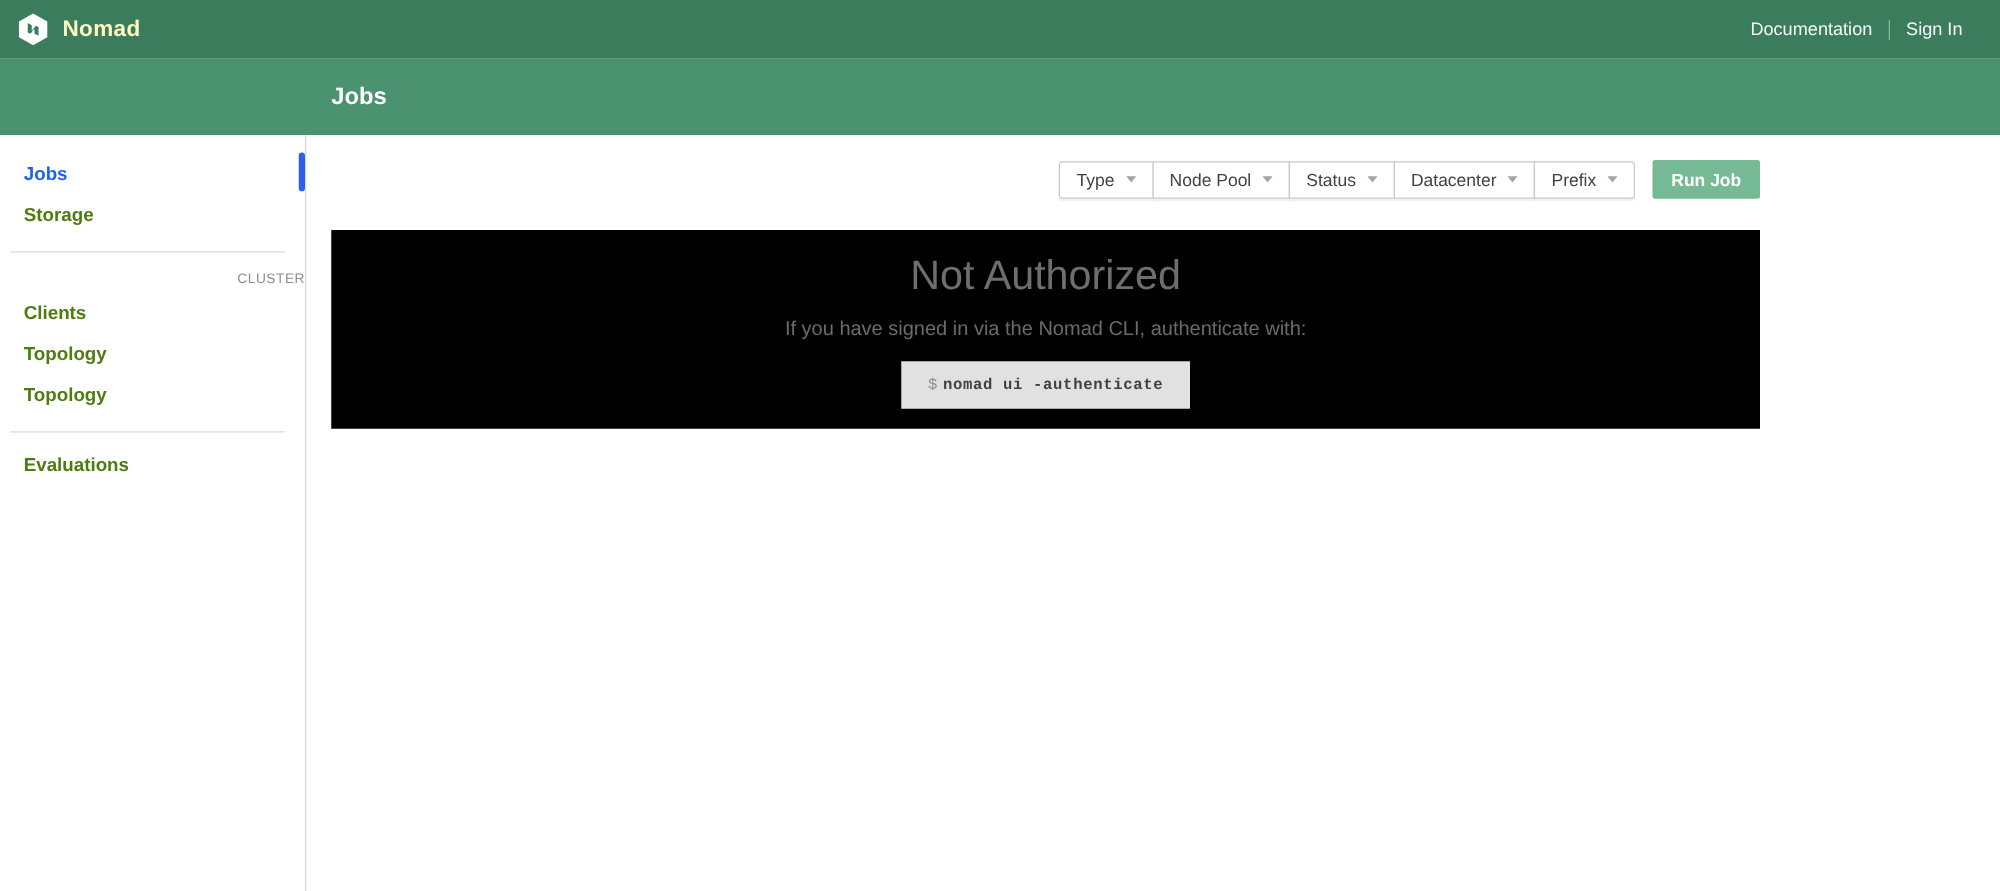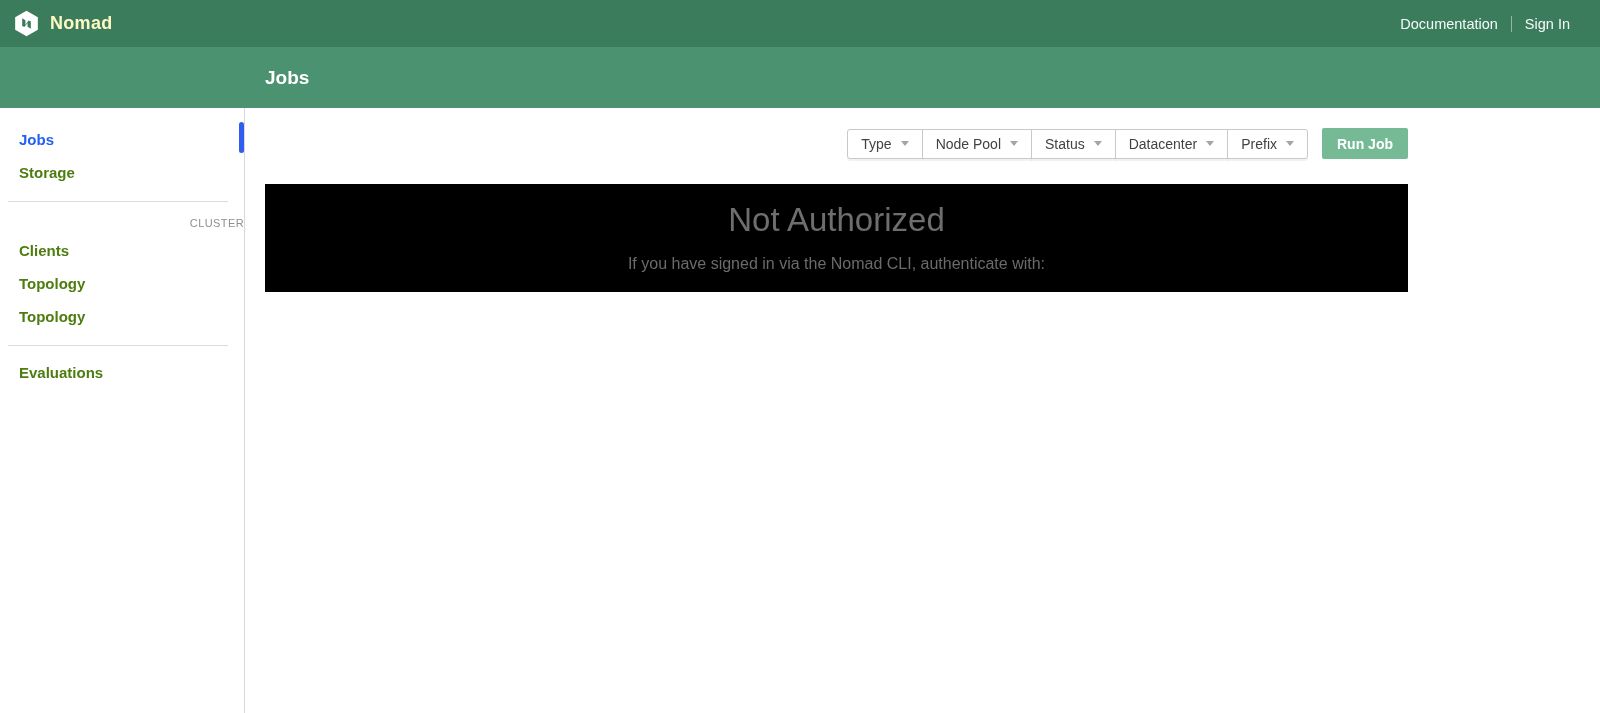--- a/index.html
+++ b/index.html
@@ -178,16 +178,21 @@
           <span>Prefix</span>
           <span class="caret"></span>
         </button>
       </div>
       <button class="run-job">Run Job</button>
     </div>
 
     <section class="notauth">
       <h2>Not Authorized</h2>
       <p class="cli">If you have signed in via the Nomad CLI, authenticate with:</p>
+      <div>
+        <div class="codeblock">
+          <span class="prompt">$</span><span class="cmd">nomad ui -authenticate</span>
+        </div>
+      </div>
     </section>
 
   </main>
 </div>
 
 </body></html>

